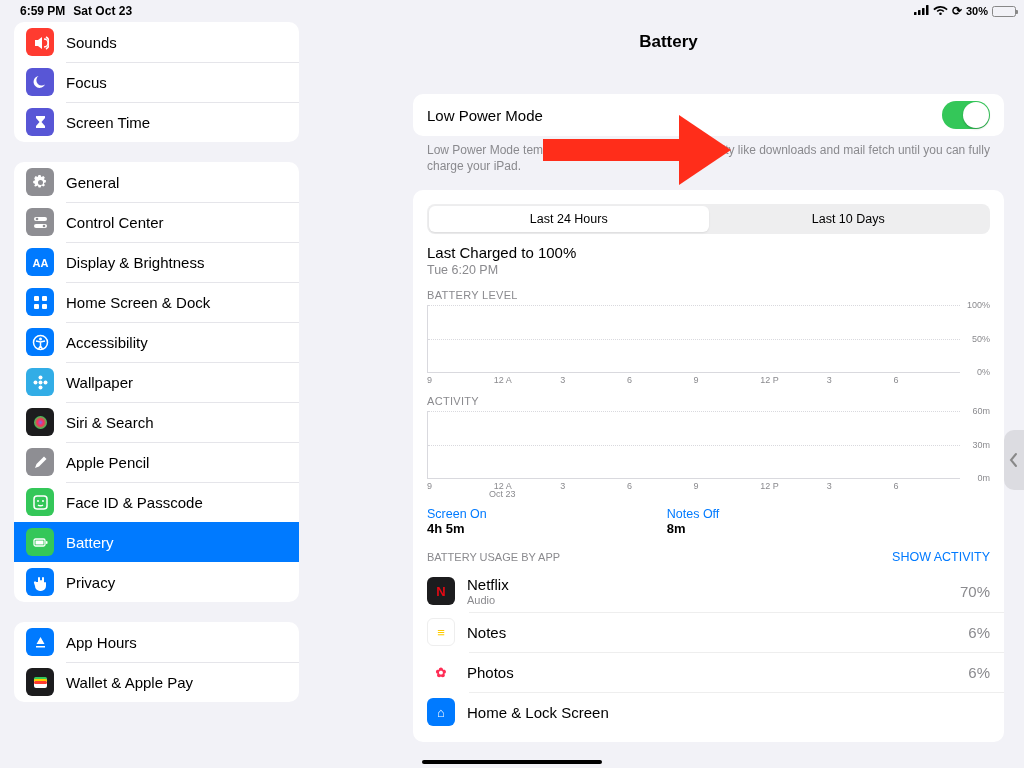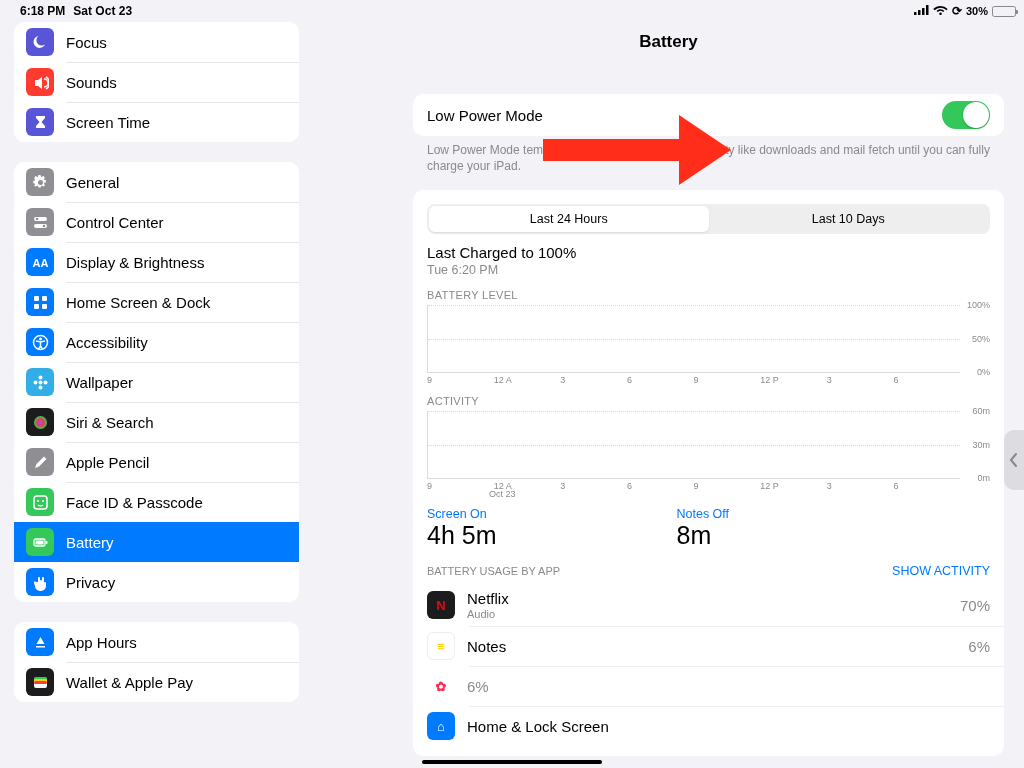--- a/index.html
+++ b/index.html
@@ -60,21 +60,21 @@
 .chart .bar > div { width:100%; }
 .chart.green .bar > div { background:#34c759; }
 .chart.blue  .bar > div { background:#0a84ff; }
 .chart .bar.gap > div { background:transparent !important; }
 .xticks { display:flex; font-size:9px; color:#8a8a8e; padding:2px 0 0; margin-right:30px; }
 .xticks span { flex:1; text-align:left; }
 .xextra { font-size:9px; color:#8a8a8e; padding-left:62px; margin-top:-2px; }
 
 .usage-row { display:flex; padding:8px 14px 10px; gap:180px; }
 .usage-block .ub-label { font-size:12.5px; color:#007aff; }
-.usage-block .ub-val { font-size:25px; font-weight:400; }
+.usage-block .ub-val { font-size:13px; font-weight:700; }
 
 .apps-header { display:flex; justify-content:space-between; align-items:baseline; padding:4px 14px 6px; font-size:11px; color:#8a8a8e; }
 .apps-header .link { color:#007aff; font-size:12.5px; letter-spacing:0; cursor:pointer; }
 .app-row { display:flex; align-items:center; gap:12px; padding:6px 14px; font-size:15px; position:relative;}
 .app-row + .app-row::before { content:""; position:absolute; left:56px; right:0; top:0; height:1px; background:#eee; }
 .app-ic { width:28px; height:28px; border-radius:6px; flex-shrink:0; display:flex; align-items:center; justify-content:center; font-size:13px; color:#fff; font-weight:700;}
 .app-name { flex:1; line-height:1.15; }
 .app-name small { display:block; font-size:11px; color:#8a8a8e; font-weight:400; }
 .app-pct { color:#8a8a8e; font-size:15px; }
 
@@ -91,21 +91,21 @@
 
 .bg-red{background:#ff3b30}.bg-indigo{background:#5856d6}.bg-blue{background:#007aff}.bg-gray{background:#8e8e93}
 .bg-cyan{background:#32ade6}.bg-green{background:#34c759}.bg-dark{background:#1c1c1e}.bg-notes{background:#fff;border:1px solid #eee}
 .bg-photos{background:#fff}
 </style>
 </head>
 <body>
 
 <div class="status-bar">
   <div class="status-left">
-    <span>6:18 PM</span>
+    <span>6:59 PM</span>
     <span>Sat Oct 23</span>
   </div>
   <div class="status-right">
     <span>
       <svg width="15" height="10" viewBox="0 0 15 10">
           <rect x="0" y="7" width="2.5" height="3" rx=".6"></rect>
           <rect x="4" y="5" width="2.5" height="5" rx=".6"></rect>
           <rect x="8" y="3" width="2.5" height="7" rx=".6"></rect>
           <rect x="12" y="0" width="2.5" height="10" rx=".6"></rect>
         </svg>
@@ -120,35 +120,35 @@
     <span class="battery-shell"><span class="battery-fill" style="width: 30%;"></span></span>
   </div>
 </div>
 
 <div class="main">
 
   <div class="sidebar">
     <div class="sidebar-scroll" id="sidebar-groups">
         <div class="group">
           <div class="row">
-            <div class="icon bg-indigo">
-              <svg viewBox="0 0 17 17" fill="#fff">
-                <path d="M13 10.5A6 6 0 116.5 2 5 5 0 0013 10.5z"></path>
-              </svg>
-            </div>
-            <span>Focus</span>
-          </div>
-          <div class="row">
             <div class="icon bg-red">
               <svg viewBox="0 0 17 17" fill="#fff">
                 <path d="M3 6h3l4-3v12l-4-3H3z"></path>
                 <path d="M12 5a4 4 0 010 8M14 3a7 7 0 010 12" fill="none" stroke="#fff" stroke-width="1.5"></path>
               </svg>
             </div>
             <span>Sounds</span>
+          </div>
+          <div class="row">
+            <div class="icon bg-indigo">
+              <svg viewBox="0 0 17 17" fill="#fff">
+                <path d="M13 10.5A6 6 0 116.5 2 5 5 0 0013 10.5z"></path>
+              </svg>
+            </div>
+            <span>Focus</span>
           </div>
           <div class="row">
             <div class="icon bg-indigo">
               <svg viewBox="0 0 17 17" fill="#fff">
                 <path d="M4 2h9v2l-3.5 4L13 12v2H4v-2l3.5-4L4 4z"></path>
               </svg>
             </div>
             <span>Screen Time</span>
           </div>
         </div>
@@ -980,20 +980,21 @@
               <div class="app-name">Netflix<small>Audio</small></div>
               <div class="app-pct">70%</div>
             </div>
             <div class="app-row">
               <div class="app-ic bg-notes" style="color: rgb(255, 204, 0);">≡</div>
               <div class="app-name">Notes</div>
               <div class="app-pct">6%</div>
             </div>
             <div class="app-row">
               <div class="app-ic bg-photos" style="color: rgb(255, 45, 85);">✿</div>
+              <div class="app-name">Photos</div>
               <div class="app-pct">6%</div>
             </div>
             <div class="app-row">
               <div class="app-ic bg-blue" style="color: rgb(255, 255, 255);">⌂</div>
               <div class="app-name">Home &amp; Lock Screen</div>
               <div class="app-pct"></div>
             </div>
           </div>
       </div>
 

